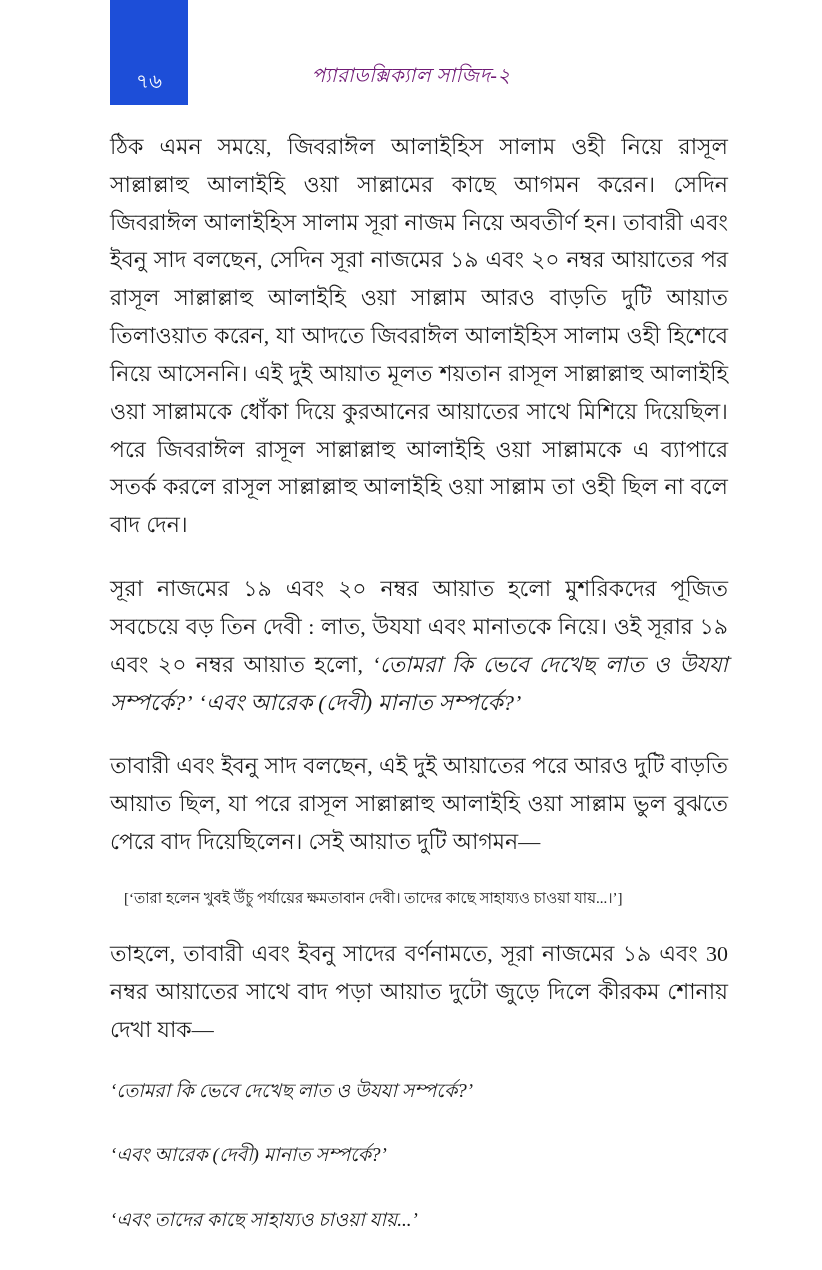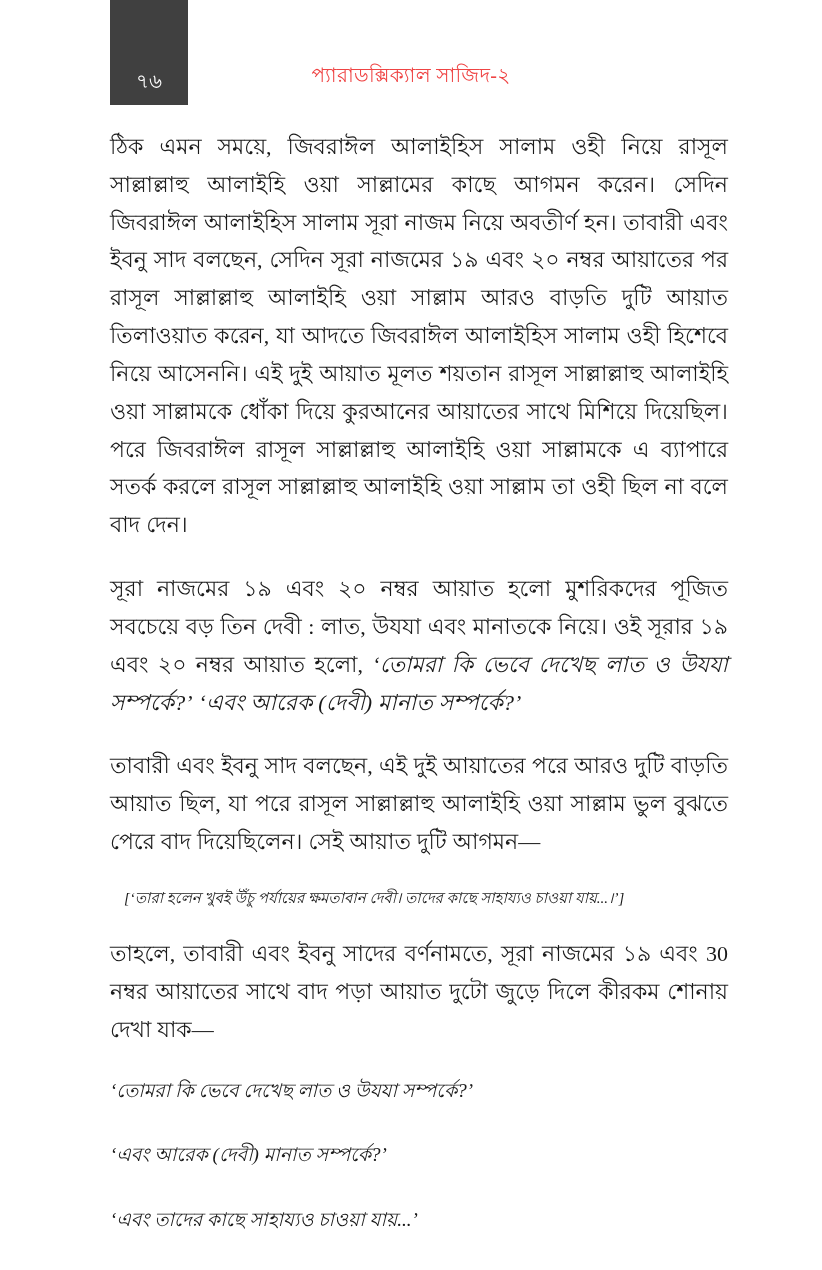--- a/index.html
+++ b/index.html
@@ -23,41 +23,42 @@
     top: 0;
     width: 822px;
     height: 110px;
   }
   .folio-tab {
     position: absolute;
     left: 110px;
     top: 0;
     width: 78px;
     height: 105px;
-    background: #404040;
+    background: #1d4ed8;
     display: flex;
     align-items: flex-end;
     justify-content: center;
     padding-bottom: 14px;
     box-sizing: border-box;
   }
   .folio-number {
     color: #ffffff;
     font-size: 20px;
     line-height: 1;
     font-family: "Liberation Serif", "DejaVu Serif", serif;
   }
   .running-title {
     position: absolute;
     left: 0;
     top: 60px;
     width: 822px;
     text-align: center;
+    font-style: italic;
     font-size: 20px;
-    color: #ef4444;
+    color: #701a75;
     letter-spacing: 0.3px;
   }
 
   
   .text-column {
     position: absolute;
     left: 110px;
     top: 128px;
     width: 618px;
   }
@@ -82,21 +83,20 @@
     line-height: 1.5;
     text-align: left;
     font-family: "Liberation Serif", "DejaVu Serif", serif;
   }
 
   p.bracket-gloss {
     margin: 0 0 26px 0;
     padding-left: 14px;
     font-size: 15px;
     line-height: 1.5;
-    font-style: italic;
     text-align: left;
   }
 
   p.verse-line {
     margin: 0 0 36px 0;
     font-size: 19px;
     line-height: 1.5;
     font-style: italic;
     text-align: left;
   }

